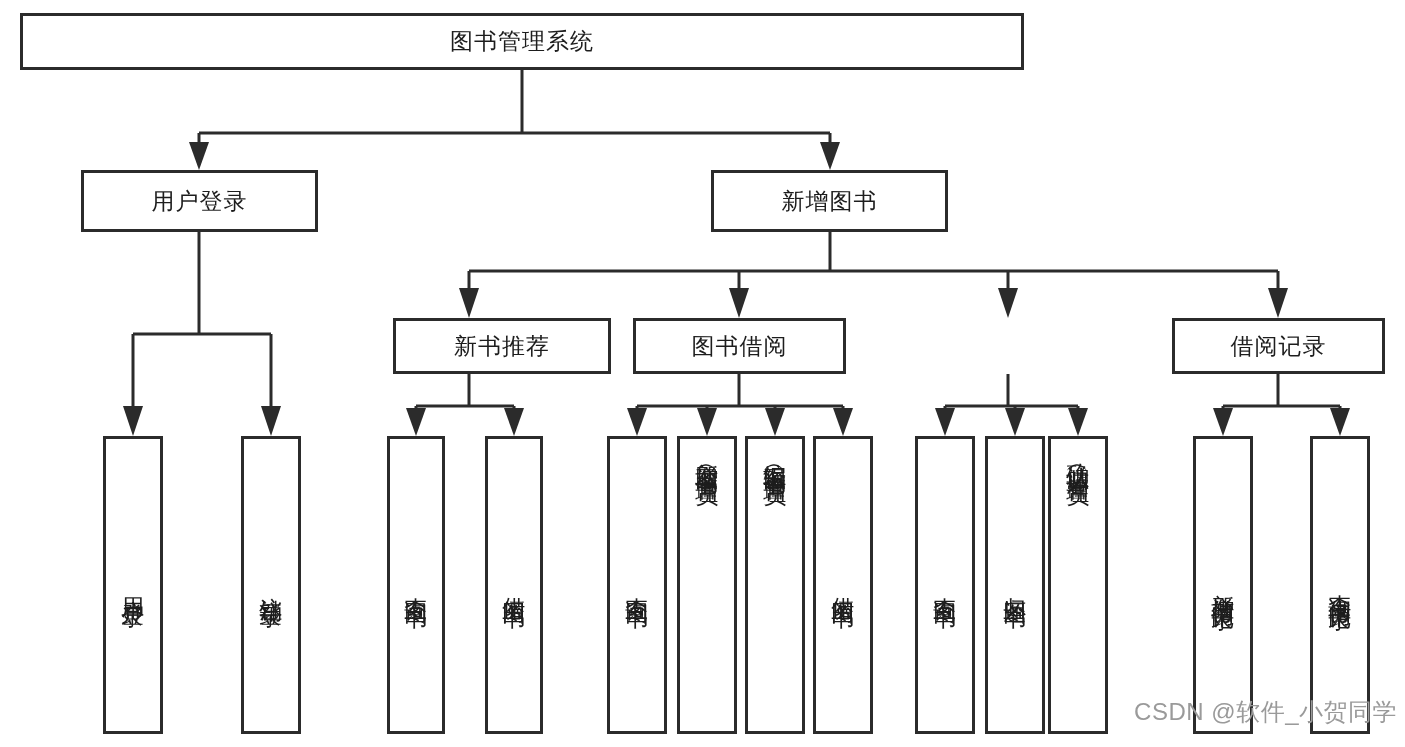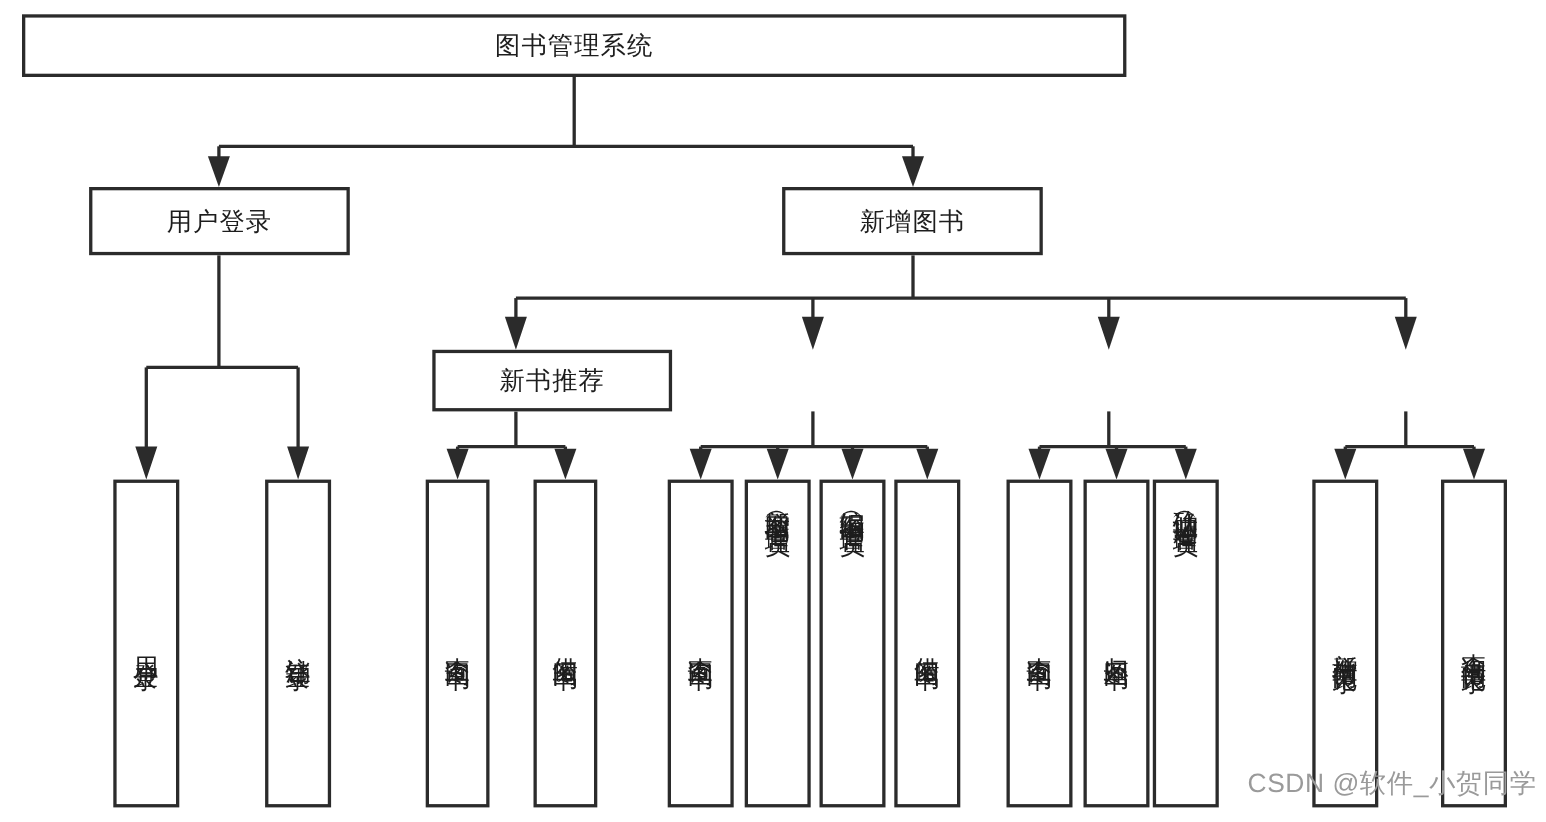--- a/index.html
+++ b/index.html
@@ -154,20 +154,26 @@
   <div class="node-box" style="left:81px; top:170px; width:237px; height:62px;">
     <span class="node-label">用户登录</span>
   </div>
   <div class="node-box" style="left:711px; top:170px; width:237px; height:62px;">
     <span class="node-label">新增图书</span>
   </div>
 
   <div class="node-box" style="left:360px; top:318px; width:218px; height:56px;margin-left:33px;">
     <span class="node-label">新书推荐</span>
   </div>
+  <div class="node-box" style="left:633px; top:318px; width:213px; height:56px;">
+    <span class="node-label">图书借阅</span>
+  </div>
+  <div class="node-box" style="left:1172px; top:318px; width:213px; height:56px;">
+    <span class="node-label">借阅记录</span>
+  </div>
 
   <div class="node-box vertical centered" style="left:103px; top:436px; width:60px; height:298px;">
     <span class="node-label">用户登录</span>
   </div>
   <div class="node-box vertical centered" style="left:241px; top:436px; width:60px; height:298px;">
     <span class="node-label">注销登录</span>
   </div>
 
   <div class="node-box vertical centered" style="left:387px; top:436px; width:58px; height:298px;">
     <span class="node-label">查询图书</span>

